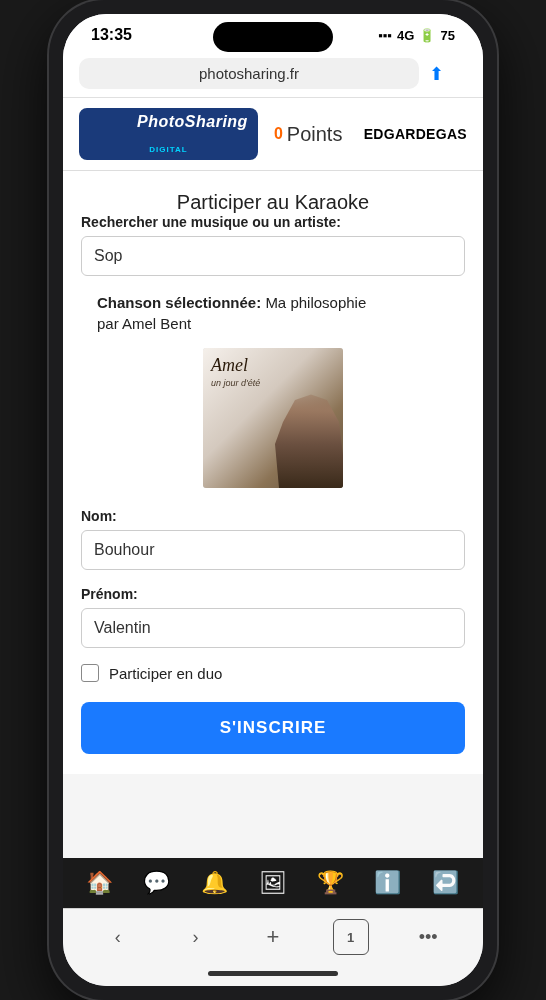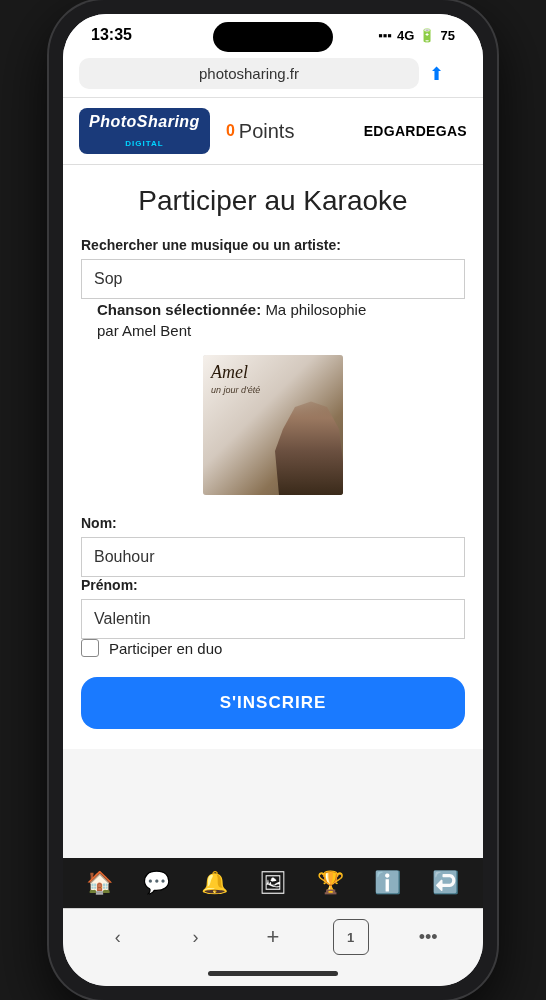--- a/index.html
+++ b/index.html
@@ -120,28 +120,29 @@
       align-items: center;
       line-height: 1;
     }
 
     .logo-text-main {
       color: #fff;
       font-size: 16px;
       font-weight: 900;
       letter-spacing: 0.5px;
       font-style: italic;
+      margin-left: 48px;
     }
 
     .logo-text-sub {
       color: #00d4ff;
       font-size: 8px;
       font-weight: 700;
       letter-spacing: 1px;
-      margin-top: 10px;
+      margin-top: 16px;
     }
 
     .header-points {
       display: flex;
       align-items: center;
       gap: 4px;
     }
 
     .points-count {
       color: #ff6600;
@@ -170,44 +171,44 @@
       padding: 0;
     }
 
     .page-card {
       background: #ffffff;
       margin: 0;
       padding: 20px 18px;
     }
 
     .page-title {
-      font-size: 28px;
+      font-size: 20px;
       font-weight: 500;
       color: #222;
       text-align: center;
-      margin-bottom: 20px;
     }
 
     .form-label {
       font-size: 14px;
       font-weight: 700;
       color: #222;
       margin-bottom: 6px;
       display: block;
     }
 
     .form-input {
       width: 100%;
       border: 1px solid #ccc;
-      border-radius: 0;
+      border-radius: 6px;
       padding: 10px 12px;
       font-size: 16px;
       color: #333;
       background: #fff;
       outline: none;
+      margin-bottom: 16px;
     }
 
     .song-selected {
       font-size: 15px;
       color: #222;
       margin-bottom: 14px;
       line-height: 1.4;
       margin-left: 16px;
     }
 
@@ -289,21 +290,21 @@
       font-size: 15px;
       color: #222;
       font-weight: 500;
     }
 
     .register-btn {
       width: 100%;
       background: #1a7aff;
       color: #fff;
       border: none;
-      border-radius: 16px;
+      border-radius: 8px;
       padding: 16px;
       font-size: 17px;
       font-weight: 700;
       letter-spacing: 1px;
       cursor: pointer;
       text-transform: uppercase;
     }
 
     
     .bottom-nav {

